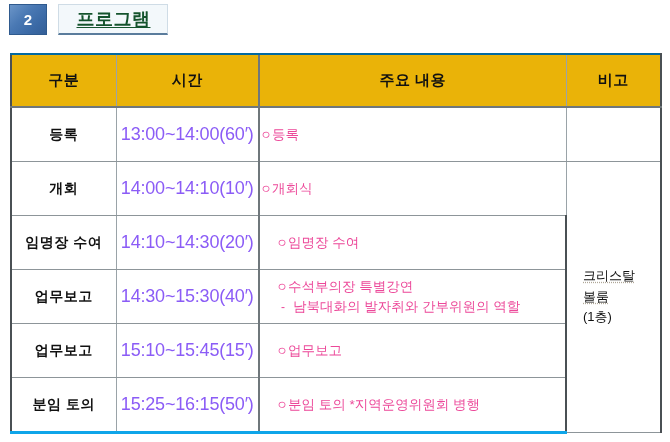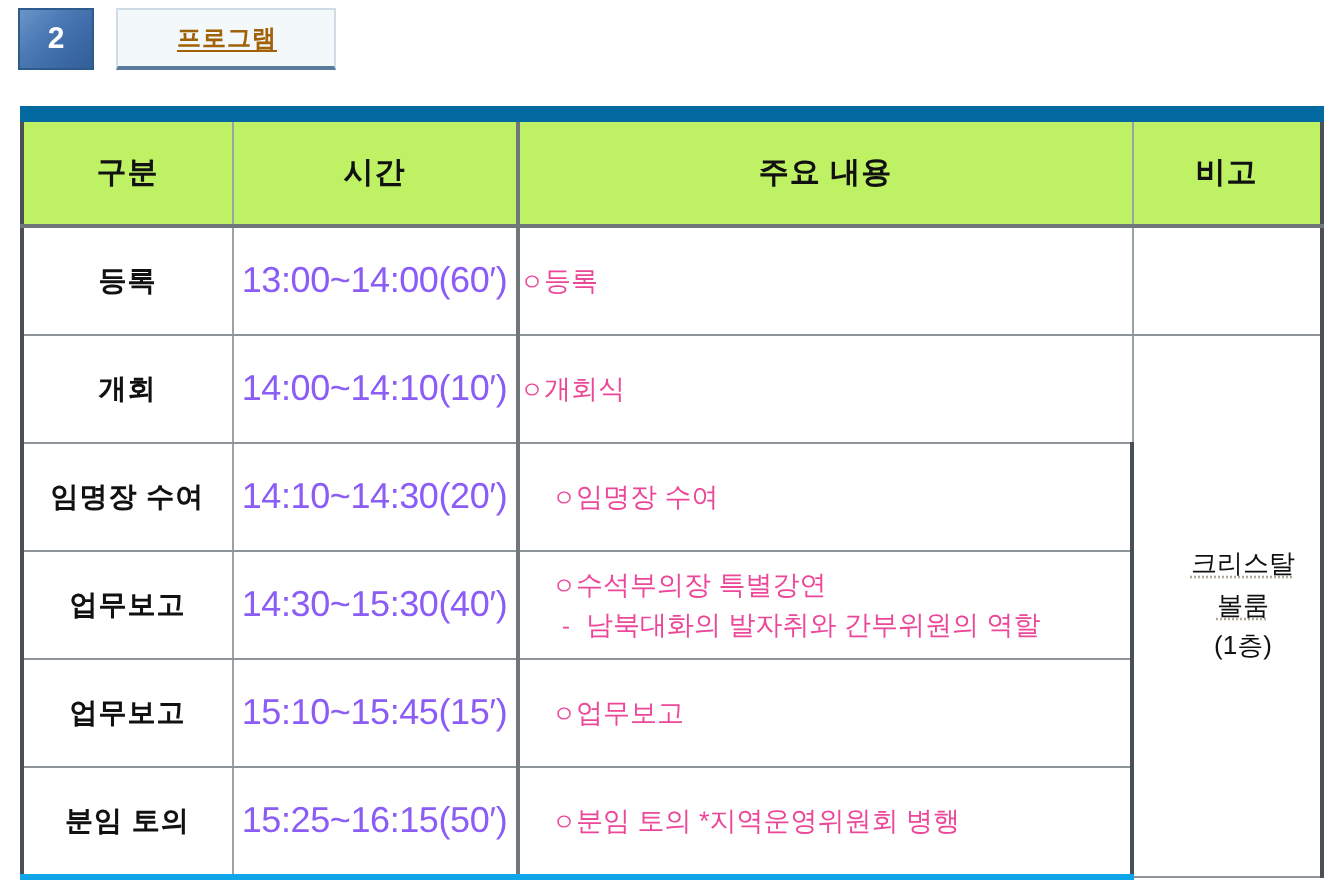--- a/index.html
+++ b/index.html
@@ -46,23 +46,23 @@
     box-sizing: border-box;
     background: #f3f8fb;
     border: 1px solid #cfdce6;
     border-bottom: 2px solid #5a7c9c;
     display: flex;
     align-items: center;
     justify-content: center;
     padding: 0 8px 0 9px;
   }
   .title-text {
-    font-size: 12px;
-    font-weight: bold;
-    color: #a16207;
+    font-size: 18px;
+    font-weight: bold;
+    color: #14532d;
     text-decoration: underline;
     text-underline-offset: 2px;
     letter-spacing: 0.5px;
     white-space: nowrap;
   }
 
   
   .program-table {
     position: absolute;
     left: 10px;
@@ -81,28 +81,28 @@
   .program-table td {
     border-left: 1px solid #9aa3a8;
     border-right: 1px solid #9aa3a8;
     border-top: 1px solid #8d9599;
     border-bottom: 1px solid #8d9599;
     padding: 0;
     vertical-align: middle;
   }
 
   .program-table thead th {
-    background: #bef264;
+    background: #eab308;
     height: 51px;
     text-align: center;
     font-size: 15px;
     font-weight: bold;
     color: #111111;
     letter-spacing: 0.5px;
-    border-top: 8px solid #0369a1;
+    border-top: 2px solid #0369a1;
     border-bottom: 2px solid #6f777b;
   }
   
   .program-table th.sep-left,
   .program-table td.sep-left {
     border-left: 2px solid #6f777b;
   }
 
   .program-table tbody td {
     height: 53px;
@@ -151,21 +151,20 @@
   .bullet {
     display: inline-block;
     width: 12px;
     font-size: 12px;
   }
   .dash-line {
     padding-left: 5px;
     white-space: nowrap;
   }
   .cell-note {
-    text-align: center;
     font-size: 13px;
     color: #111111;
     line-height: 1.6;
   }
   .note-line { display: block; }
   .note-line.underlined {
     text-decoration: underline;
     text-decoration-style: dotted;
     text-decoration-color: #b0a898;
     text-underline-offset: 2px;

